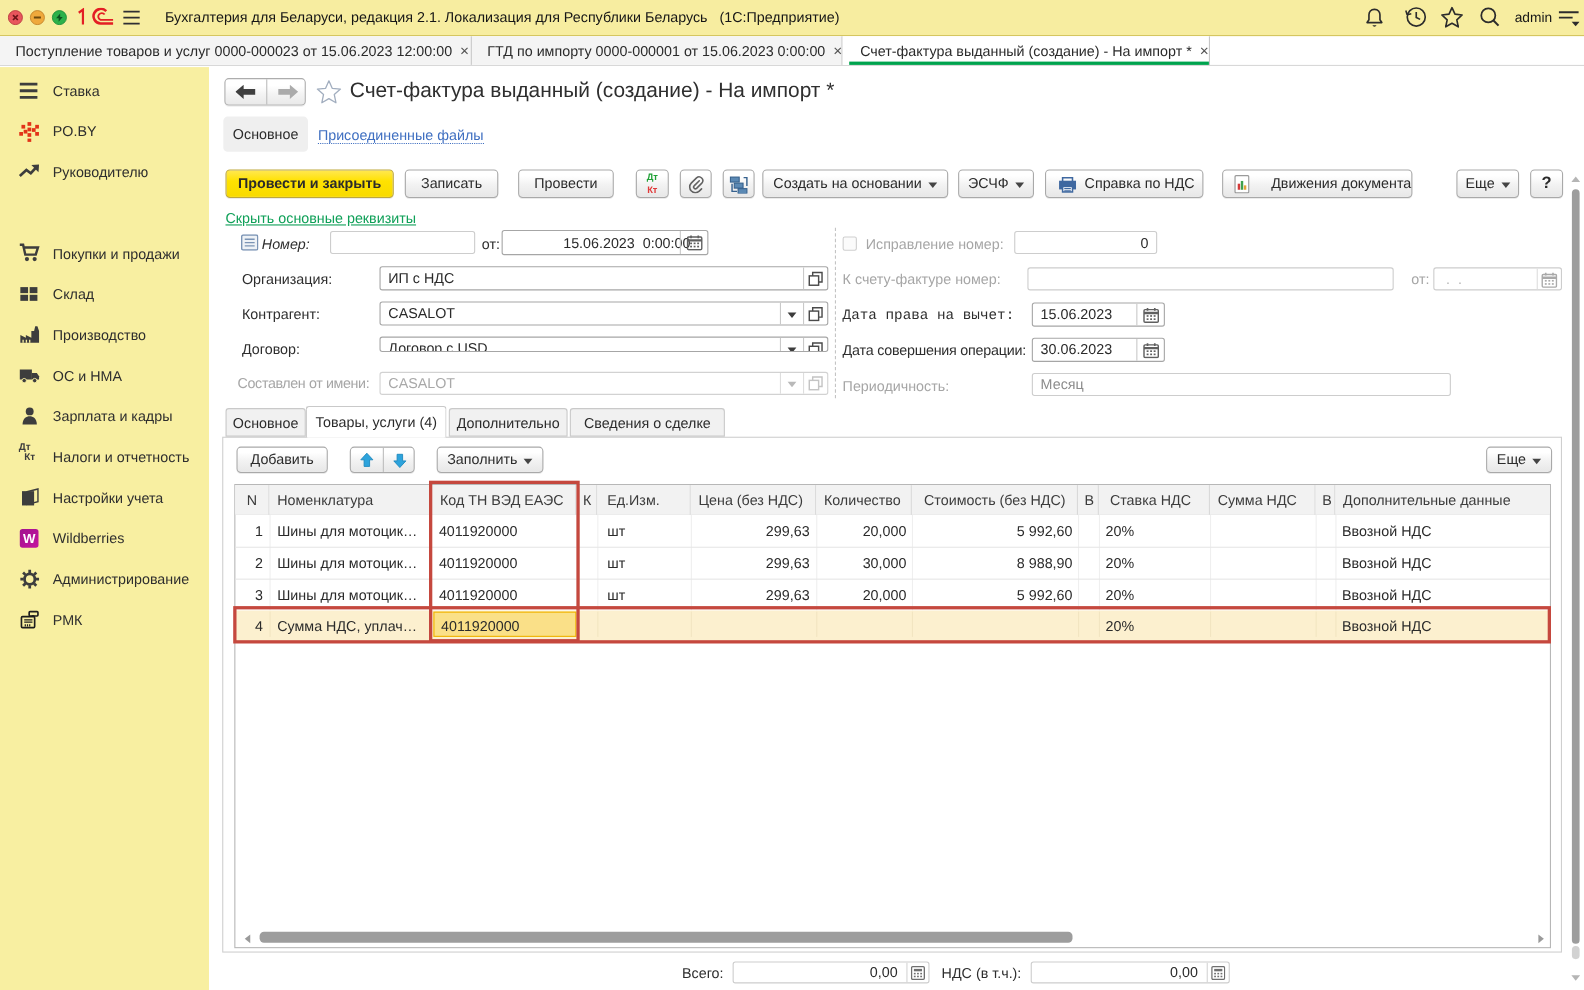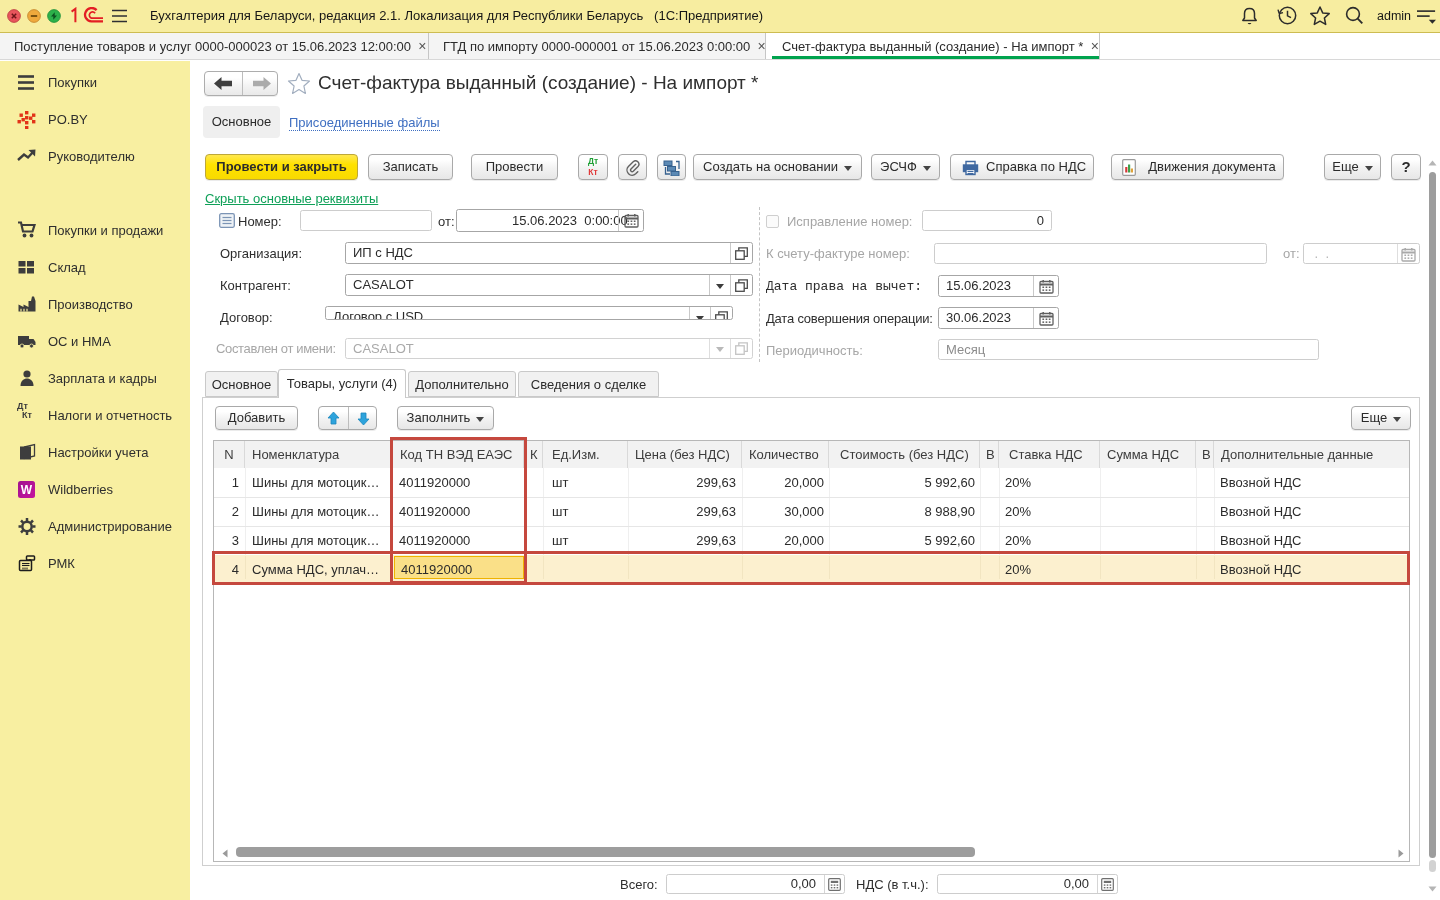--- a/index.html
+++ b/index.html
@@ -107,21 +107,21 @@
 
 <div id="sidebar">
   <div class="sbitem" style="top:3px;">
     <svg class="ic" viewBox="0 0 20 19">
         <g stroke="#3d3d3d" stroke-width="2.6">
           <path d="M1 3.5 H17"></path>
           <path d="M1 9.5 H17"></path>
           <path d="M1 15.5 H17"></path>
         </g>
       </svg>
-    <div class="tx">Покупки</div>
+    <div class="tx">Ставка</div>
   </div>
   <div class="sbitem" style="top:40px;">
     <svg class="ic" viewBox="0 0 20 19">
         <g fill="#e23318">
       <rect x="8" y="1" width="3.4" height="3.4"></rect>
           <rect x="8" y="6" width="3.4" height="3.4"></rect>
           <rect x="8" y="11" width="3.4" height="3.4"></rect>
           <rect x="8" y="16" width="3.4" height="3"></rect>
       <rect x="2.5" y="3.5" width="3.4" height="3.4"></rect>
           <rect x="0.5" y="10" width="3.4" height="3.4"></rect>
@@ -296,21 +296,21 @@
         <rect x="1.5" y="5" width="14" height="6.5" fill="#3f68a0"></rect>
         <rect x="4" y="9.5" height="5" width="9" fill="#fff"></rect>
       </g>
       <g stroke="#3f68a0" stroke-width="1.1">
         <path d="M5.5 11.5 H11.5"></path>
         <path d="M5.5 13.5 H11.5"></path>
       </g>
     </svg>
   <span style="margin-left:23px;">Справка по НДС</span>
 </div>
-<div class="btn" style="left:1111px; top:154px; width:173px; text-align:center;">
+<div class="btn" style="left:1111px; top:154px; width:173px; text-align:right;">
   <svg style="position:absolute;left:10px;top:4px;" width="14" height="17" viewBox="0 0 14 17">
       <rect x="0.7" y="0.7" width="12.6" height="15.6" rx="1" fill="#fff" stroke="#9a9a9a" stroke-width="1.2"></rect>
       <g>
         <rect x="3.2" y="8" width="2.2" height="5.5" fill="#d43a3a"></rect>
         <rect x="6" y="5.5" width="2.2" height="8" fill="#3fa14d"></rect>
         <rect x="8.8" y="9.5" width="2.2" height="4" fill="#e0a23a"></rect>
       </g>
     </svg>
   <span style="margin-left:29px;">Движения документа</span>
 </div>
@@ -320,21 +320,21 @@
 <div class="abs" style="left:205px; top:191px; font-size:13px;"><span class="green-link">Скрыть основные реквизиты</span></div>
 
 <svg class="abs" style="left:219px;top:213px;" width="16" height="15" viewBox="0 0 16 15">
     <rect x="0.7" y="0.7" width="14.6" height="13.6" rx="1.5" fill="#eef2f6" stroke="#7b94b5" stroke-width="1.3"></rect>
     <g stroke="#7b94b5" stroke-width="1.2">
       <path d="M3.5 4.5 H12.5"></path>
       <path d="M3.5 7.5 H12.5"></path>
       <path d="M3.5 10.5 H12.5"></path>
     </g>
   </svg>
-<div class="lbl" style="left:238px; top:214px;">Номер:</div>
+<div class="lbl" style="left:238px; top:214px;font-style:italic;">Номер:</div>
 <div class="inp" style="left:300px; top:210px; width:132px; height:21px; border-color:#cdcdcd;"></div>
 <div class="lbl" style="left:438px; top:214px;">от:</div>
 <div class="inp" style="left:456px; top:209px; width:188px; height:23px; border-color:#a6a6a6;">
   <div class="txt" style="line-height:21px;margin-left:48px;">15.06.2023&nbsp; 0:00:00</div>
   <div class="abs" style="right:24px; top:0; width:1px; height:23px; background:#c9c9c9;"></div>
   <svg class="abs" style="right:4px;top:3px;" width="15" height="15" viewBox="0 0 15 15">
       <rect x="1" y="2.5" width="13" height="11.5" rx="1" fill="none" stroke="#5f5f5f" stroke-width="1.3"></rect>
       <path d="M1 5.5 H14" stroke="#5f5f5f" stroke-width="2.2"></path>
       <path d="M4.2 1 V3.5 M10.8 1 V3.5" stroke="#5f5f5f" stroke-width="1.5"></path>
       <g fill="#5f5f5f">
@@ -368,21 +368,21 @@
   <div class="abs" style="right:28px; top:9px; width:0; height:0; border-left:4px solid transparent; border-right:4px solid transparent; border-top:5px solid #3c3c3c;"></div>
   <svg class="abs" style="right:3px;top:3px;" width="15" height="15" viewBox="0 0 15 15">
       <g fill="none" stroke="#4a4a4a" stroke-width="1.3">
         <path d="M4.8 4.8 V1.8 H13.3 V10.3 H10.2"></path>
         <rect x="1.7" y="4.8" width="8.5" height="8.5"></rect>
       </g>
     </svg>
 </div>
 
 <div class="lbl" style="left:220px; top:310px;">Договор:</div>
-<div class="inp" style="left:325px; top:306px; width:408px; height:14px; border-color:#a6a6a6;">
+<div class="inp" style="left:345px; top:306px; width:408px; height:14px; border-color:#a6a6a6;">
   <div class="txt" style="line-height:20px;">Договор с USD</div>
   <div class="abs" style="right:42px; top:0; width:1px; height:22px; background:#c9c9c9;"></div>
   <div class="abs" style="right:21px; top:0; width:1px; height:22px; background:#c9c9c9;"></div>
   <div class="abs" style="right:28px; top:9px; width:0; height:0; border-left:4px solid transparent; border-right:4px solid transparent; border-top:5px solid #3c3c3c;"></div>
   <svg class="abs" style="right:3px;top:3px;" width="15" height="15" viewBox="0 0 15 15">
       <g fill="none" stroke="#4a4a4a" stroke-width="1.3">
         <path d="M4.8 4.8 V1.8 H13.3 V10.3 H10.2"></path>
         <rect x="1.7" y="4.8" width="8.5" height="8.5"></rect>
       </g>
     </svg>

